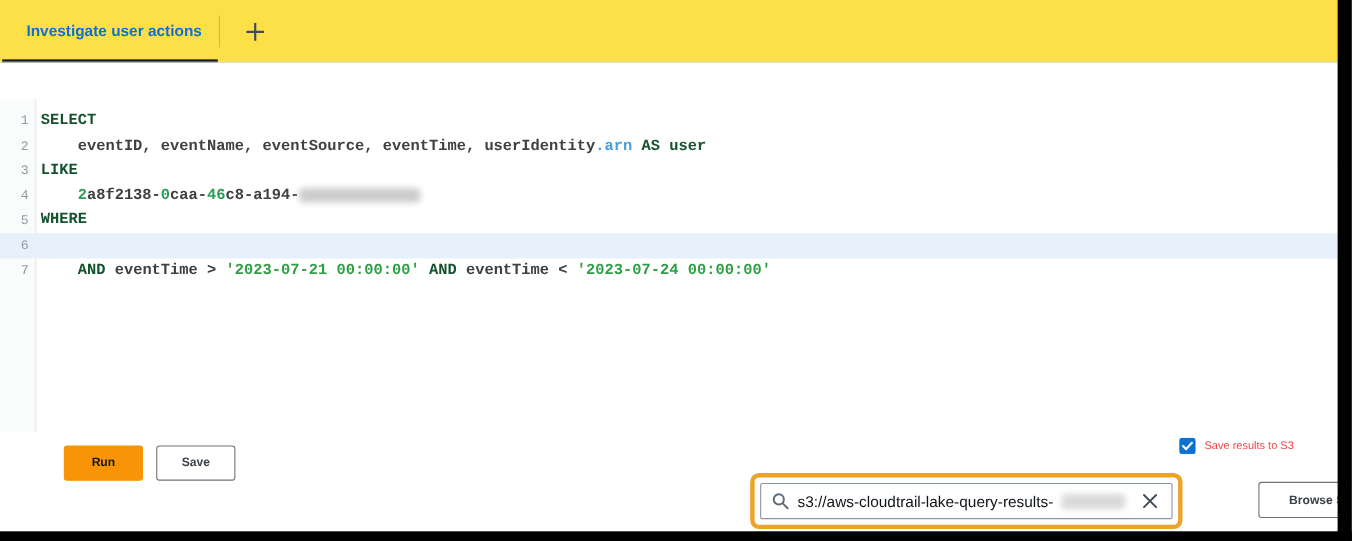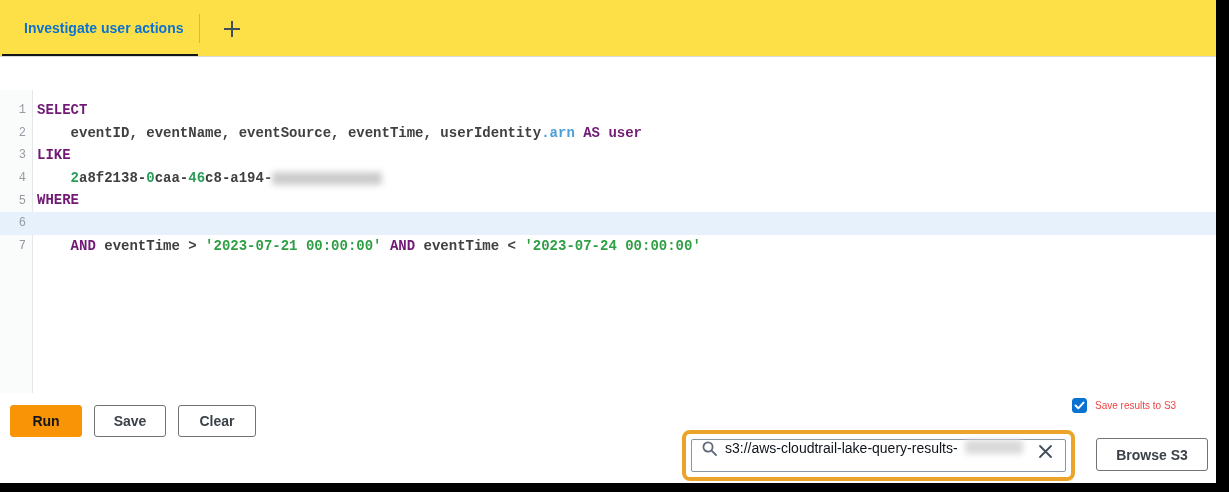--- a/index.html
+++ b/index.html
@@ -30,44 +30,44 @@
   
   .editor { position:absolute; left:0; top:90px; width:1216px; height:303px; background:#fff; }
   .gutter-bg { position:absolute; left:0; top:0; width:33px; height:100%; background:#fafbfb; border-right:1px solid #e5e8ea; }
   .lines { position:absolute; left:0; top:9px; width:100%; }
   .code-line { display:flex; height:22.6px; align-items:center; position:relative; }
   .code-line.hl { background:#e7f1fb; }
   .gutter-num { flex:0 0 33px; width:33px; text-align:right; padding-right:7px;
                 font-family:"Liberation Mono", monospace; font-size:12px; color:#959ba3; }
   .code-text { padding-left:4px; white-space:pre; font-family:"Liberation Mono", monospace;
                font-size:14px; font-weight:bold; color:#0c0d0e; line-height:22.6px; }
-  .tok-kw { color:#701a75; }
+  .tok-kw { color:#14532d; }
   .tok-st { color:#2f9e44; }
   .tok-nu { color:#2a9d57; }
   .tok-mb { color:#4a9ed9; }
   .tok-id, .tok-pl { color:#404040; }
   .redact { display:inline-block; width:110px; height:13px; background:#cccccc; border-radius:3px;
             filter:blur(3px); vertical-align:middle; }
 
   
-  .btn { position:absolute; height:32px; border-radius:3px; font-size:14px; font-weight:bold;
-         font-family:"Liberation Sans", sans-serif; cursor:pointer; }
+  .btn { position:absolute; height:32px; border-radius:3px; font-size:11px; font-weight:bold;
+         font-family:"Liberation Sans", sans-serif; cursor:pointer;margin-left:48px; }
   .btn-primary { left:10px; top:405px; width:72px; background:#f89406; border:1px solid #f89406; color:#141518; }
   .btn-normal  { background:#fff; border:1px solid #737373; color:#3b4149; }
   .btn-save  { left:94px;  top:405px; width:72px; }
   .btn-clear { left:178px; top:405px; width:78px; }
   .btn-browse { left:1096px; top:438px; width:112px; height:33px; }
 
   .s3-check-row { position:absolute; left:1072px; top:398px; display:flex; align-items:center; gap:8px; cursor:pointer; }
   .s3-check-label { font-size:10px; color:#ef4444; }
 
   .annotation { position:absolute; left:682px; top:430px; width:393px; height:51px;
                 border:4px solid #eba32a; border-radius:8px; background:#fff; }
   .s3-input { position:absolute; left:5px; top:5px; width:375px; height:33px; background:#fff;
-              border:1px solid #8a95a5; border-radius:2px; display:flex; 
+              border:1px solid #8a95a5; border-radius:2px; display:flex; align-items:center;
               padding:0 9px; gap:7px; cursor:text; }
   .s3-input-value { font-size:14px; color:#0f141a; white-space:nowrap; }
   .s3-redact { display:inline-block; width:58px; height:14px; background:#d9d9d9; border-radius:3px; filter:blur(3px); }
   .clear-x { margin-left:auto; border:none; background:transparent; width:22px; height:22px;
              display:flex; align-items:center; justify-content:center; cursor:pointer; }
 </style>
 </head>
 <body>
 
 <div class="app">
@@ -144,21 +144,20 @@
         </div>
         <div class="code-line">
           <span class="gutter-num">7</span>
           <span class="code-text"><span class="tok-pl">    </span><span class="tok-kw">AND</span><span class="tok-pl"> </span><span class="tok-id">eventTime</span><span class="tok-pl"> &gt; </span><span class="tok-st">'2023-07-21 00:00:00'</span><span class="tok-pl"> </span><span class="tok-kw">AND</span><span class="tok-pl"> </span><span class="tok-id">eventTime</span><span class="tok-pl"> &lt; </span><span class="tok-st">'2023-07-24 00:00:00'</span></span>
         </div>
       </div>
   </div>
 
   <button class="btn btn-primary">Run</button>
   <button class="btn btn-normal btn-save">Save</button>
-  <button class="btn btn-normal btn-clear">Clear</button>
 
   <div class="s3-check-row">
     <svg width="15" height="15" viewBox="0 0 15 15">
       <rect x="0.5" y="0.5" width="14" height="14" rx="2.5" fill="#0972d3" stroke="#0972d3"></rect>
       <path d="M3.5 7.5 L6.3 10.3 L11.5 4.6" fill="none" stroke="#fff" stroke-width="2" stroke-linecap="round" stroke-linejoin="round"></path>
     </svg>
     <span class="s3-check-label">Save results to S3</span>
   </div>
 
   <div class="annotation">

